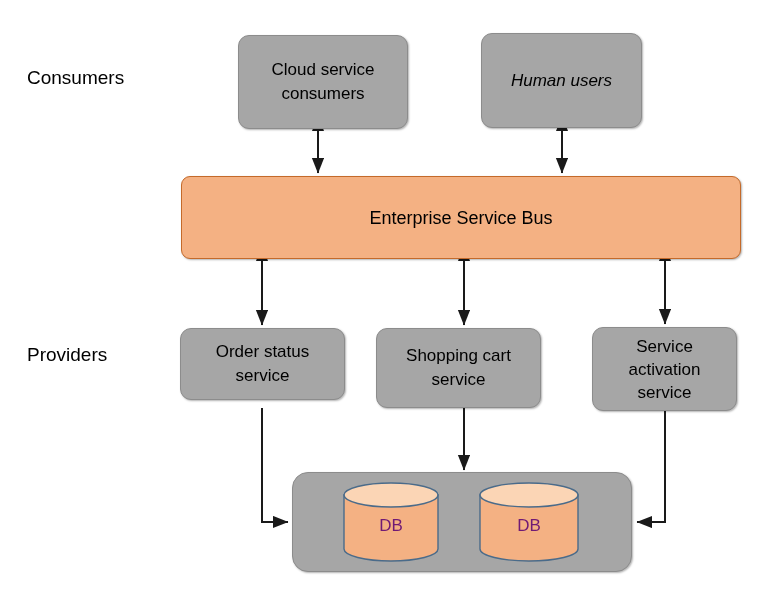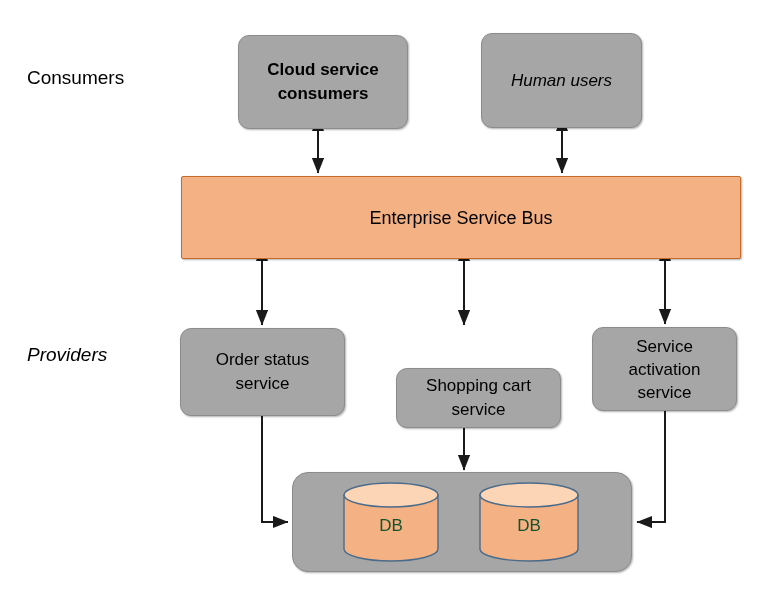--- a/index.html
+++ b/index.html
@@ -52,21 +52,21 @@
     padding: 2px 8px;
     box-shadow: 1px 1px 2px rgba(0,0,0,0.30);
   }
   .node.gray {
     background: #a6a6a6;
     border: 1px solid #8c8c8c;
   }
   .node.esb {
     background: #f4b183;
     border: 1px solid #c46a2a;
-    border-radius: 2px;
+    border-radius: 9px;
     font-size: 18px;
   }
   .node-label {
     display: block;
     width: 100%;
   }
 
   
   .db-container {
     position: absolute;
@@ -78,21 +78,21 @@
   }
   .cylinder {
     position: absolute;
   }
   .cyl-svg { display: block; }
   .cyl-text {
     position: absolute;
     left: 0;
     width: 100%;
     text-align: center;
-    color: #14532d;
+    color: #701a75;
     font-size: 17px;
     font-family: "Liberation Sans", sans-serif;
     pointer-events: none;
   }
 </style>
 </head>
 <body>
 
 <div id="canvas">
 
@@ -118,48 +118,48 @@
 
     <path d="M262,408 L262,522 L288,522" fill="none" stroke="#1a1a1a" stroke-width="2" marker-end="url(#arrowEnd)"></path>
 
     <line x1="464" y1="408" x2="464" y2="470" stroke="#1a1a1a" stroke-width="2" marker-end="url(#arrowEnd)"></line>
 
     <path d="M665,411 L665,522 L637,522" fill="none" stroke="#1a1a1a" stroke-width="2" marker-end="url(#arrowEnd)"></path>
   </svg>
 
   <div class="row-label" style="left:27px; top:67px;">Consumers</div>
 
-  <div class="row-label" style="left:27px; top:344px;font-style:italic;">Providers</div>
+  <div class="row-label" style="left:27px; top:344px;">Providers</div>
 
-  <div class="node gray" style="left:238px; top:35px; width:170px; height:94px;font-weight:bold;">
+  <div class="node gray" style="left:238px; top:35px; width:170px; height:94px;">
     <span class="node-label">
       <span>Cloud service</span><br>
       <span>consumers</span>
     </span>
   </div>
 
   <div class="node gray" style="left:481px; top:33px; width:161px; height:95px;font-style:italic;">
     <span class="node-label">
       <span></span>
       <span>Human users</span>
     </span>
   </div>
 
   <div class="node esb" style="left:181px; top:176px; width:560px; height:83px;">
     <span class="node-label">Enterprise Service Bus</span>
   </div>
 
-  <div class="node gray" style="left:180px; top:328px; width:165px; height:88px;">
+  <div class="node gray" style="left:180px; top:328px; width:165px; height:72px;">
     <span class="node-label">
       <span>Order status</span><br>
       <span>service</span>
     </span>
   </div>
 
-  <div class="node gray" style="left:396px; top:328px; width:165px; height:60px;margin-top:40px;">
+  <div class="node gray" style="left:376px; top:328px; width:165px; height:80px;">
     <span class="node-label">
       <span>Shopping cart</span><br>
       <span>service</span>
     </span>
   </div>
 
   <div class="node gray" style="left:592px; top:327px; width:145px; height:84px; line-height:23px;">
     <span class="node-label">
       <span>Service</span><br>
       <span>activation</span><br>

